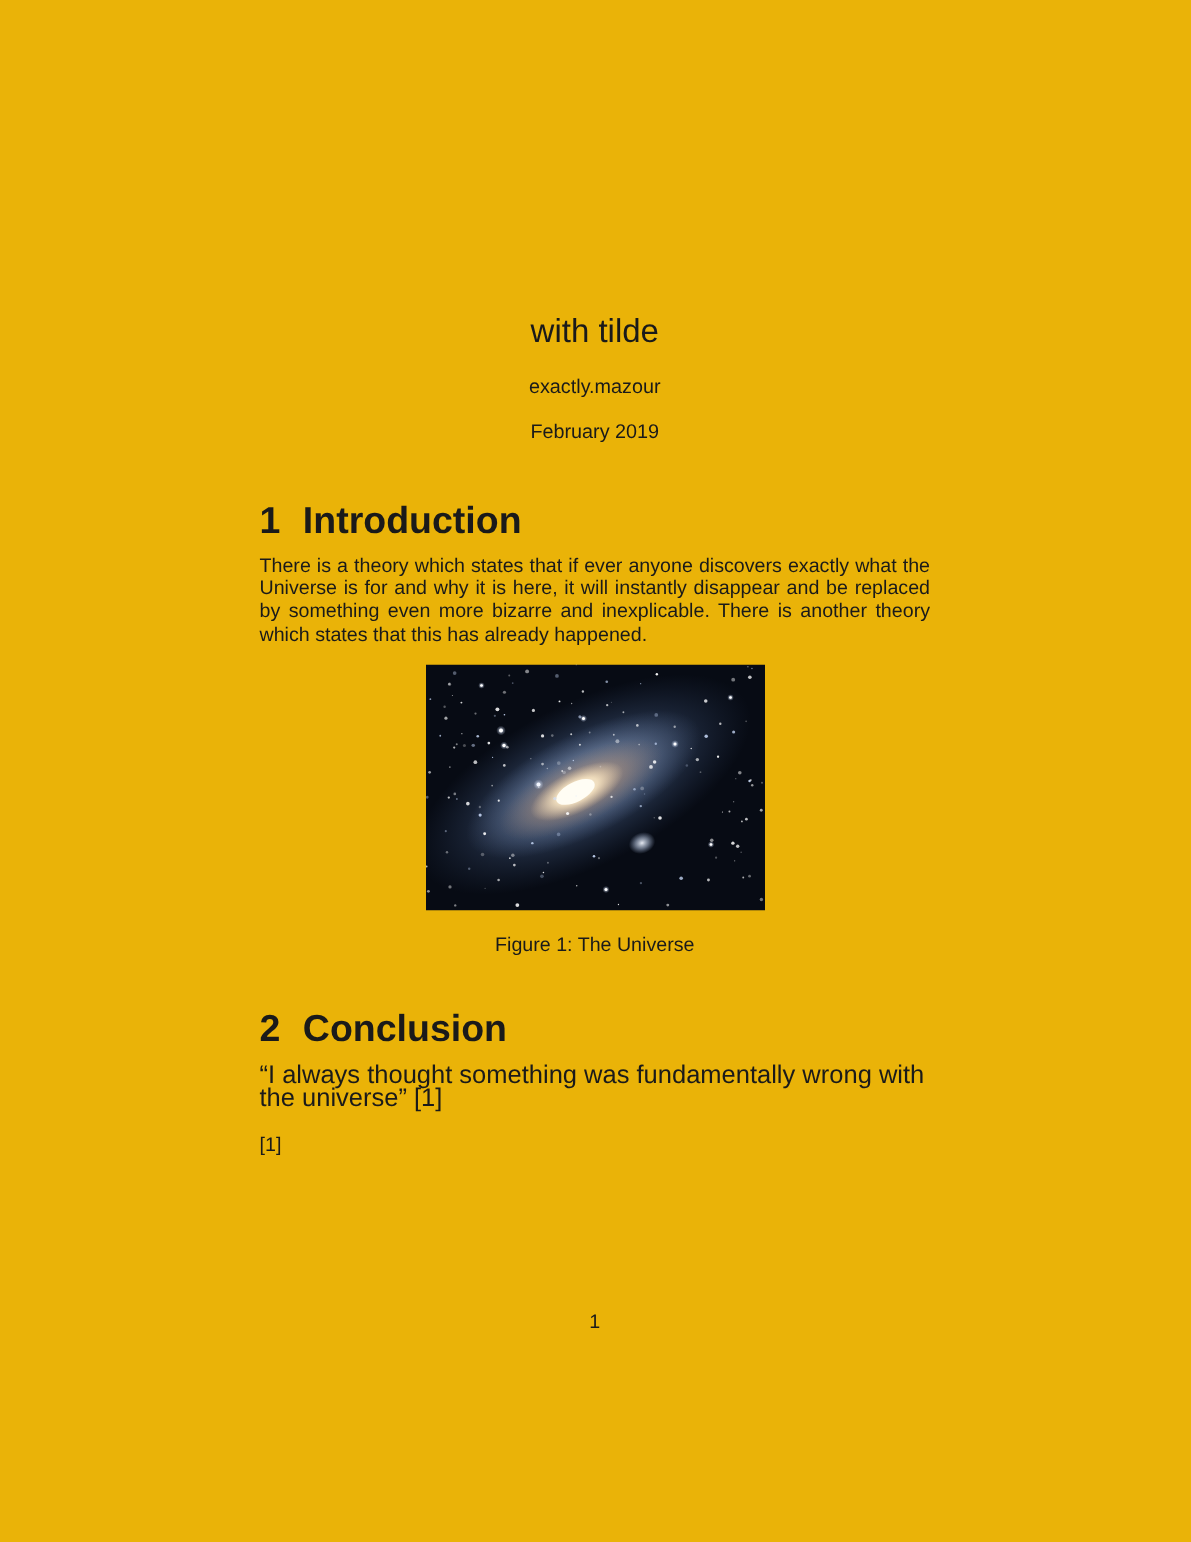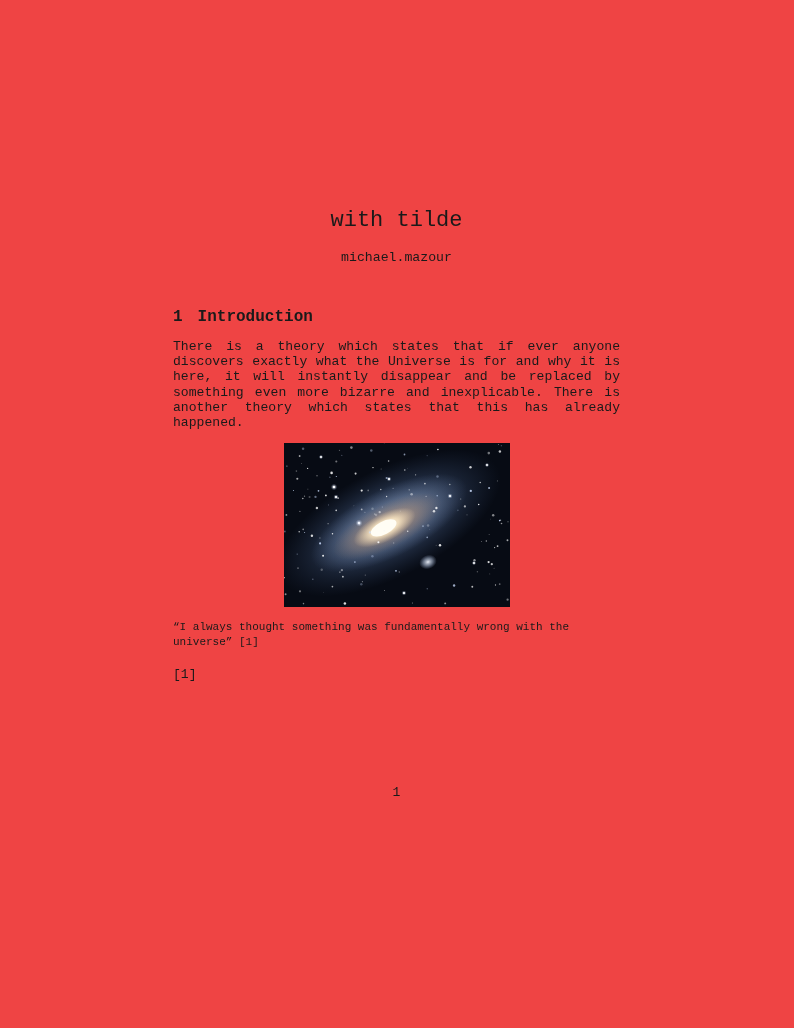--- a/index.html
+++ b/index.html
@@ -1,22 +1,22 @@
 <!DOCTYPE html>
 <html><head>
 <meta charset="utf-8">
 <style>
   html, body { margin: 0; padding: 0; background: #888; }
   * { box-sizing: border-box; }
   .page {
     position: relative;
     width: 794px;
     height: 1028px;
-    background: #ef4444;
-    font-family: Liberation Mono, monospace;
+    background: #eab308;
+    font-family: Liberation Sans, sans-serif;
     color: #1a1a1a;
     overflow: hidden;
   }
   .content {
     padding: 0 174px 0 173px;
   }
   .title-block { text-align: center; }
   .doc-title {
     margin: 209px 0 0 0;
     font-size: 22px;
@@ -27,37 +27,37 @@
     margin-top: 19px;
     font-size: 13.2px;
     line-height: 14px;
   }
   .doc-date {
     margin-top: 16px;
     font-size: 13.2px;
     line-height: 14px;
   }
   .sec-heading {
-    font-size: 16px;
+    font-size: 25px;
     font-weight: 700;
     line-height: 20px;
   }
   .sec-heading .sec-num { display: inline-block; margin-right: 15px; }
   .sec-1 { margin-top: 42px; }
   .sec-2 { margin-top: 39px; }
   .refs-heading { margin-top: 23px; }
   .body-par {
     margin: 12px 0 0 0;
     font-size: 13.1px;
     line-height: 15.2px;
     text-align: justify;
   }
   .quote-par {
     margin: 13px 0 16px 0;
-    font-size: 11px;
+    font-size: 17px;
     line-height: 15.2px;
   }
   figure.universe-figure {
     margin: 13px 0 0 0;
     text-align: center;
   }
   .galaxy-wrap {
     width: 226px;
     height: 164px;
     margin: 0 auto;
@@ -85,21 +85,22 @@
   }
 </style>
 </head>
 <body>
 
 <div class="page">
   <div class="content">
 
     <div class="title-block">
       <h1 class="doc-title">with tilde</h1>
-      <div class="doc-author">michael.mazour</div>
+      <div class="doc-author">exactly.mazour</div>
+      <div class="doc-date">February 2019</div>
     </div>
 
     <div class="sec-heading sec-1">
       <span class="sec-num">1</span><span>Introduction</span>
     </div>
     <p class="body-par">There is a theory which states that if ever anyone discovers exactly what the Universe is for and why it is here, it will instantly disappear and be replaced by something even more bizarre and inexplicable. There is another theory which states that this has already happened.</p>
 
     <figure class="universe-figure">
       <div class="galaxy-wrap">
         <svg width="226" height="164" viewBox="0 0 226 164" role="img">
@@ -311,22 +312,26 @@
               <circle cx="55.5" cy="7.3" r="0.66" fill="#ffffff" opacity="0.34"></circle>
               <circle cx="100.5" cy="147.5" r="0.45" fill="#ffffff" opacity="0.77"></circle>
               <circle cx="223.6" cy="156.7" r="1.13" fill="#ffffff" opacity="0.44"></circle>
               <circle cx="35.9" cy="95.0" r="0.78" fill="#ffffff" opacity="0.31"></circle>
               <circle cx="87.3" cy="7.6" r="1.25" fill="#cfe0ff" opacity="0.39"></circle>
               <circle cx="28.8" cy="136.2" r="0.81" fill="#cfe0ff" opacity="0.35"></circle>
               <circle cx="131.6" cy="31.8" r="0.62" fill="#ffffff" opacity="0.61"></circle>
             </g>
         </svg>
       </div>
+      <figcaption class="fig-caption">Figure 1: The Universe</figcaption>
     </figure>
 
+    <div class="sec-heading sec-2">
+      <span class="sec-num">2</span><span>Conclusion</span>
+    </div>
     <p class="quote-par">“I always thought something was fundamentally wrong with the universe” [1]</p>
 
     <div class="ref-entry">
       <span class="ref-label">[1]</span>
     </div>
 
     <div class="page-number">1</div>
 
   </div>
 </div>

